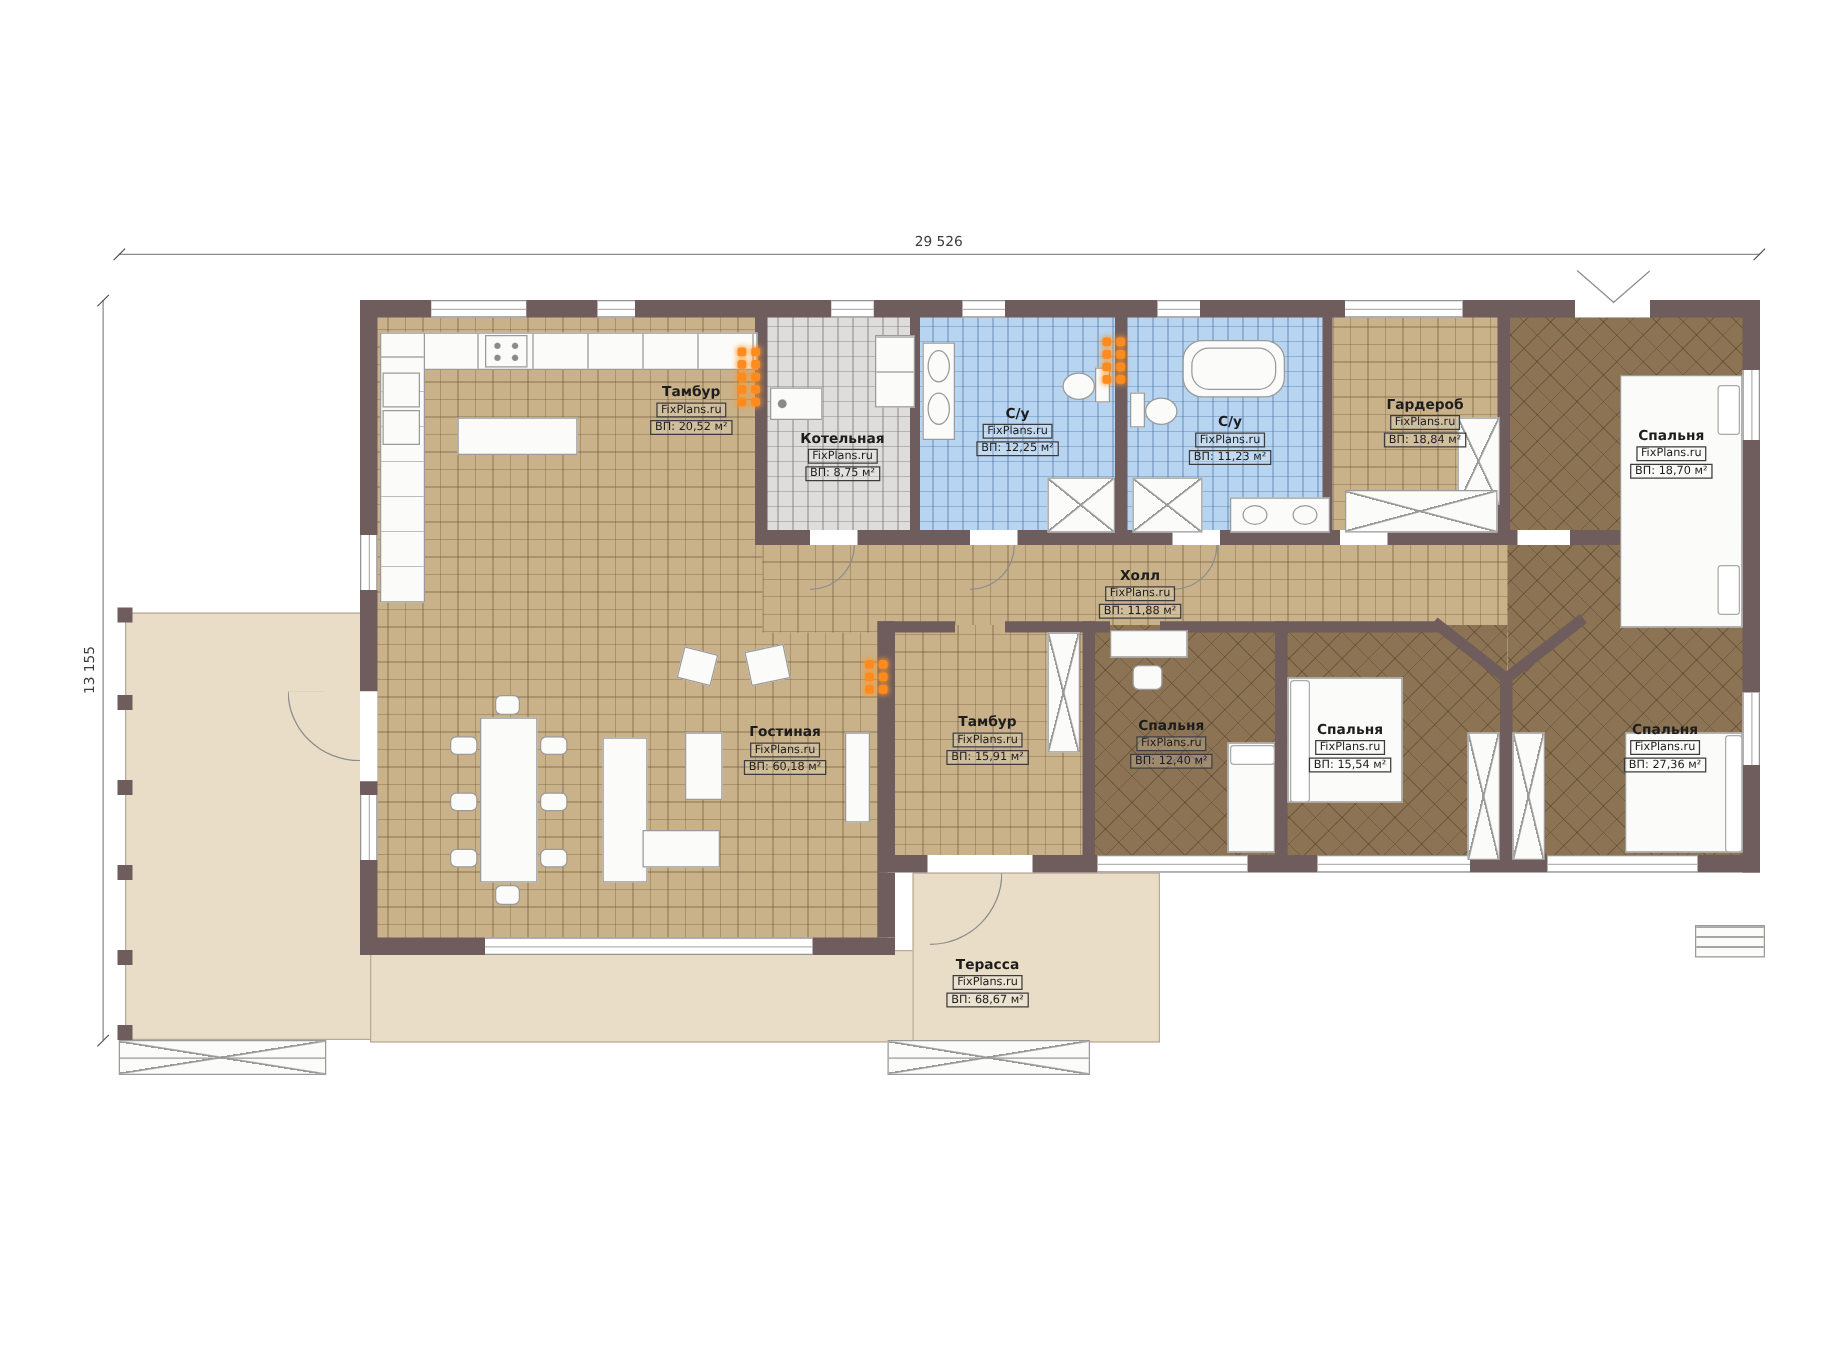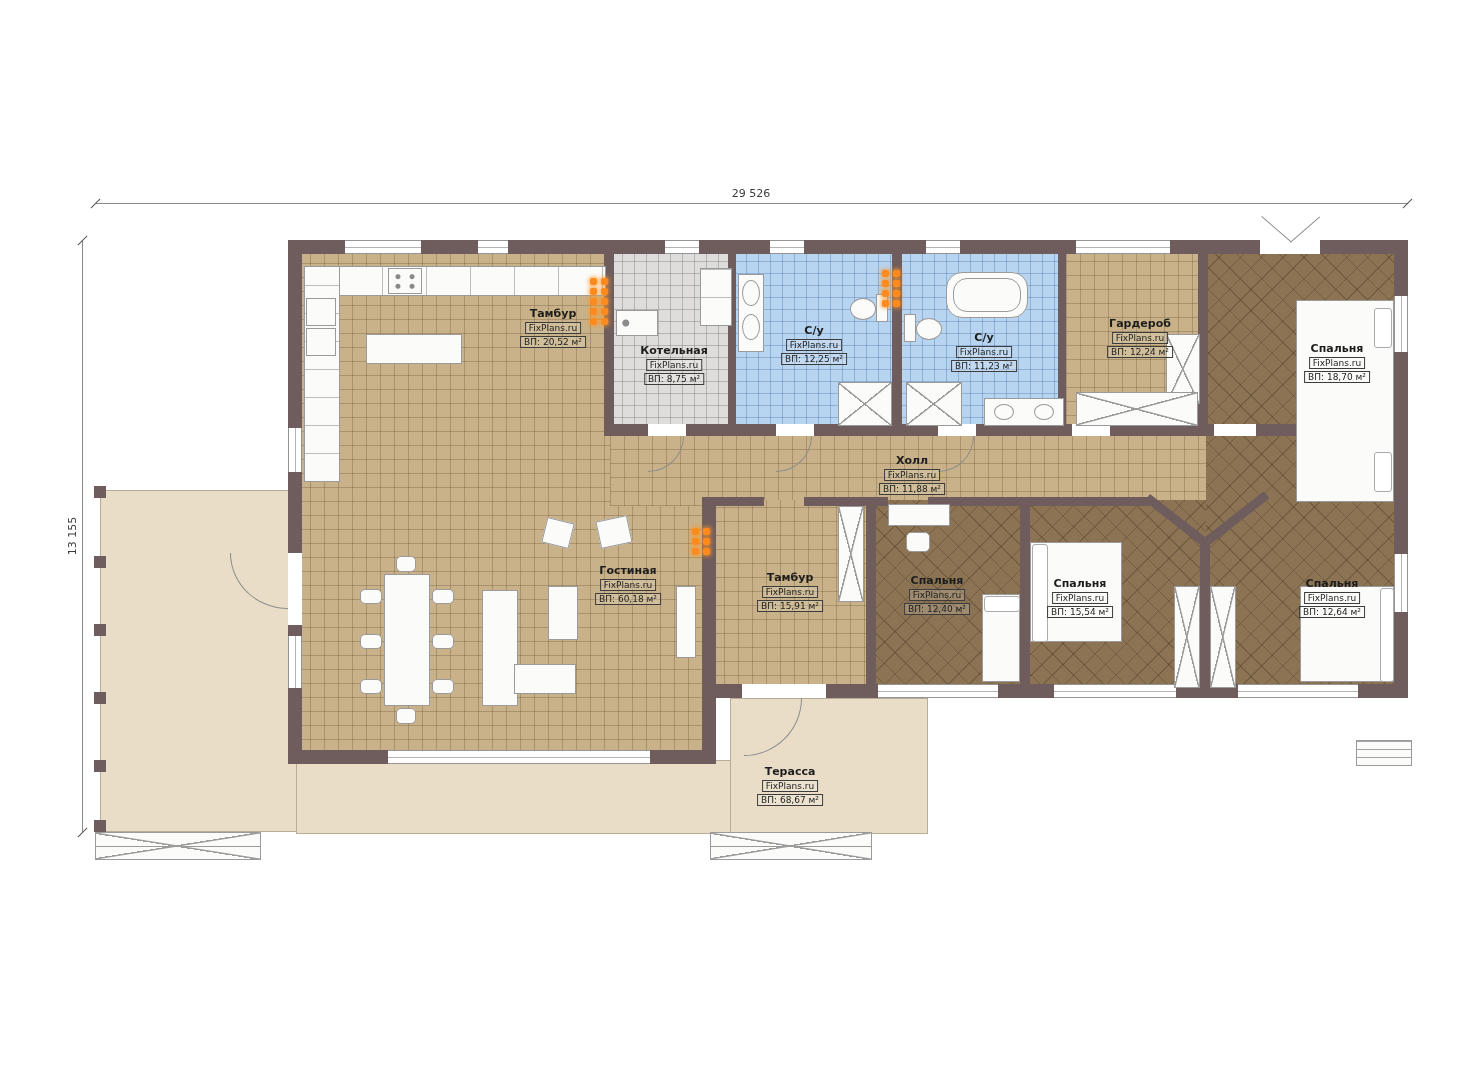--- a/index.html
+++ b/index.html
@@ -258,21 +258,21 @@
     <div class="bx">ВП: 12,25 м²</div>
   </div>
   <div class="label" style="left:984px;top:332px">
     <div class="nm">С/у</div>
     <div class="bx">FixPlans.ru</div>
     <div class="bx">ВП: 11,23 м²</div>
   </div>
   <div class="label" style="left:1140px;top:318px">
     <div class="nm">Гардероб</div>
     <div class="bx">FixPlans.ru</div>
-    <div class="bx">ВП: 12,24 м²</div>
+    <div class="bx">ВП: 18,84 м²</div>
   </div>
   <div class="label" style="left:1337px;top:343px">
     <div class="nm">Спальня</div>
     <div class="bx">FixPlans.ru</div>
     <div class="bx">ВП: 18,70 м²</div>
   </div>
   <div class="label" style="left:912px;top:455px">
     <div class="nm">Холл</div>
     <div class="bx">FixPlans.ru</div>
     <div class="bx">ВП: 11,88 м²</div>
@@ -288,23 +288,23 @@
     <div class="bx">ВП: 12,40 м²</div>
   </div>
   <div class="label" style="left:1080px;top:578px">
     <div class="nm">Спальня</div>
     <div class="bx">FixPlans.ru</div>
     <div class="bx">ВП: 15,54 м²</div>
   </div>
   <div class="label" style="left:1332px;top:578px">
     <div class="nm">Спальня</div>
     <div class="bx">FixPlans.ru</div>
-    <div class="bx">ВП: 12,64 м²</div>
-  </div>
-  <div class="label" style="left:628px;top:565px">
+    <div class="bx">ВП: 27,36 м²</div>
+  </div>
+  <div class="label" style="left:628px;top:580px">
     <div class="nm">Гостиная</div>
     <div class="bx">FixPlans.ru</div>
     <div class="bx">ВП: 60,18 м²</div>
   </div>
   <div class="label" style="left:790px;top:766px">
     <div class="nm">Терасса</div>
     <div class="bx">FixPlans.ru</div>
     <div class="bx">ВП: 68,67 м²</div>
   </div>
 

